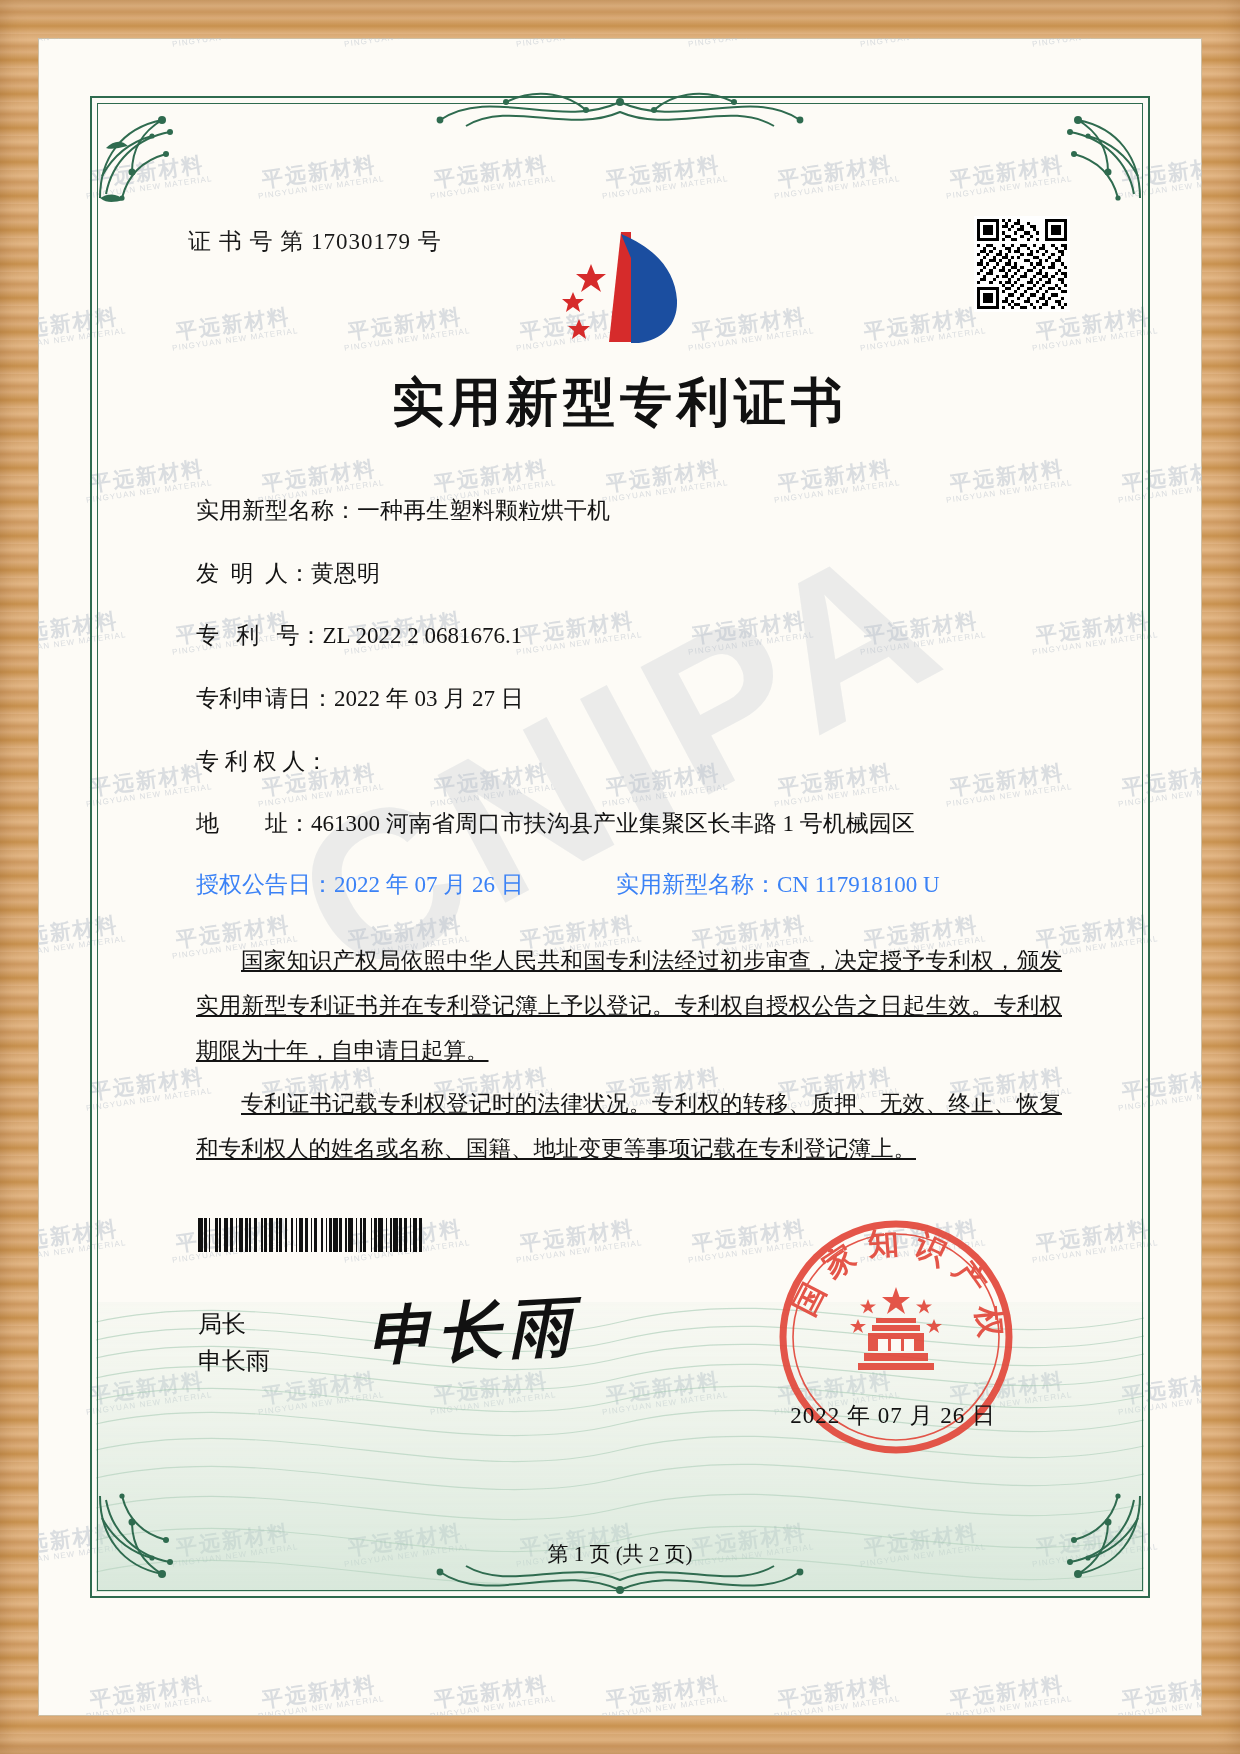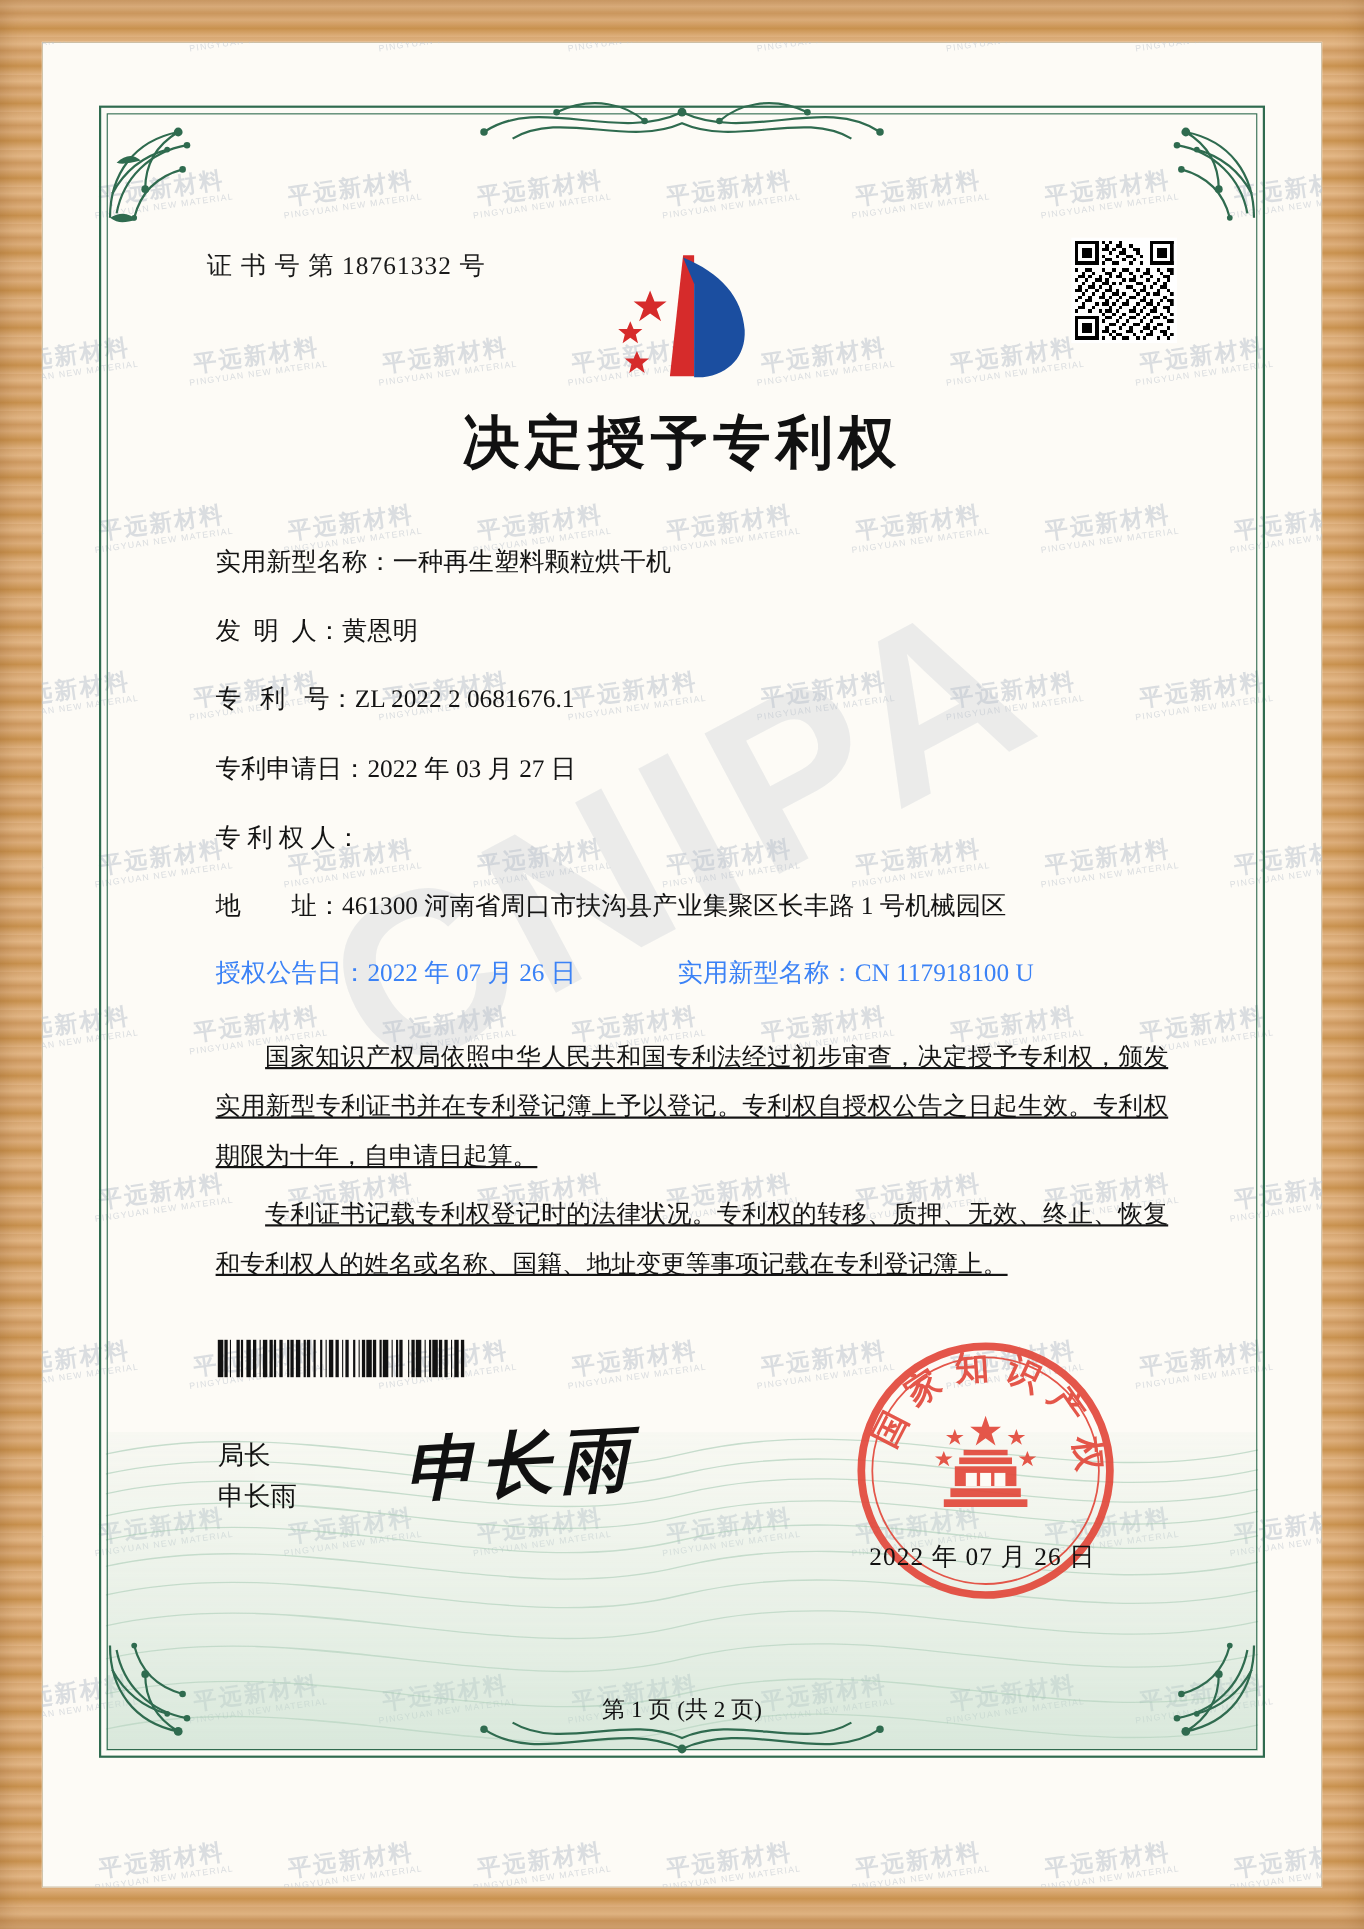--- a/index.html
+++ b/index.html
@@ -850,21 +850,21 @@
         <g fill="#2f6b4f">
           <circle cx="210" cy="22" r="4"></circle>
             <circle cx="30" cy="40" r="3.4"></circle>
             <circle cx="390" cy="40" r="3.4"></circle>
         </g>
       </svg>
     </div>
 
     <div class="content">
 
-      <div class="cert-no">证 书 号 第 18761332 号</div>
+      <div class="cert-no">证 书 号 第 17030179 号</div>
 
       <div class="qr">
         <svg width="90" height="90" viewBox="0 0 29 29" shape-rendering="crispEdges">
           <rect width="29" height="29" fill="#fff"></rect>
           <g fill="#000">
             <rect x="0" y="0" width="7" height="1"></rect>
               <rect x="0" y="6" width="7" height="1"></rect>
             <rect x="0" y="0" width="1" height="7"></rect>
               <rect x="6" y="0" width="1" height="7"></rect>
             <rect x="2" y="2" width="3" height="3"></rect>
@@ -1074,21 +1074,21 @@
           <path d="M86,10 L96,30 L96,119 L86,119 Z" fill="#1b4ea0" opacity="0"></path>
           <g fill="#d62b2b">
             <polygon points="56,40 60,50 71,50 62,57 66,68 56,61 46,68 50,57 41,50 52,50"></polygon>
             <polygon points="38,68 41,75 49,75 43,80 45,88 38,83 31,88 33,80 27,75 35,75"></polygon>
             <polygon points="44,95 47,102 55,102 49,107 51,115 44,110 37,115 39,107 33,102 41,102"></polygon>
           </g>
           <path d="M36,98 C48,72 64,50 88,34" stroke="#d62b2b" stroke-width="0" fill="none"></path>
         </svg>
       </div>
 
-      <div class="title">决定授予专利权</div>
+      <div class="title">实用新型专利证书</div>
 
       <div class="fields">
         <div class="field-row">
           <span class="field-label">实用新型名称：</span>
           <span class="field-value">一种再生塑料颗粒烘干机</span>
         </div>
         <div class="field-row">
           <span class="field-label">发  明  人：</span>
           <span class="field-value">黄恩明</span>
         </div>

